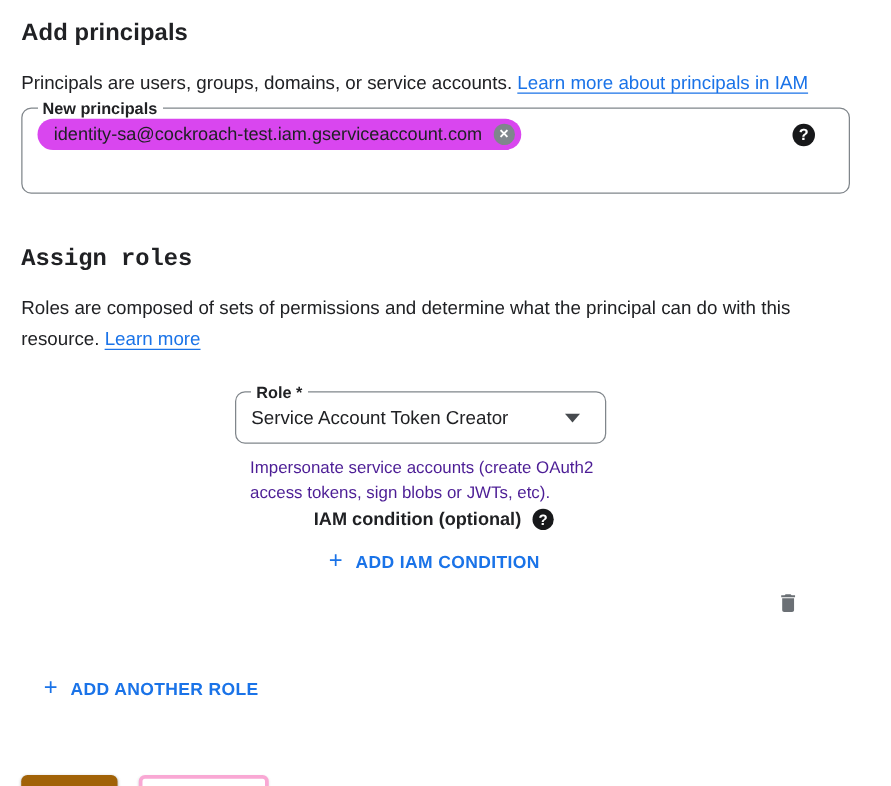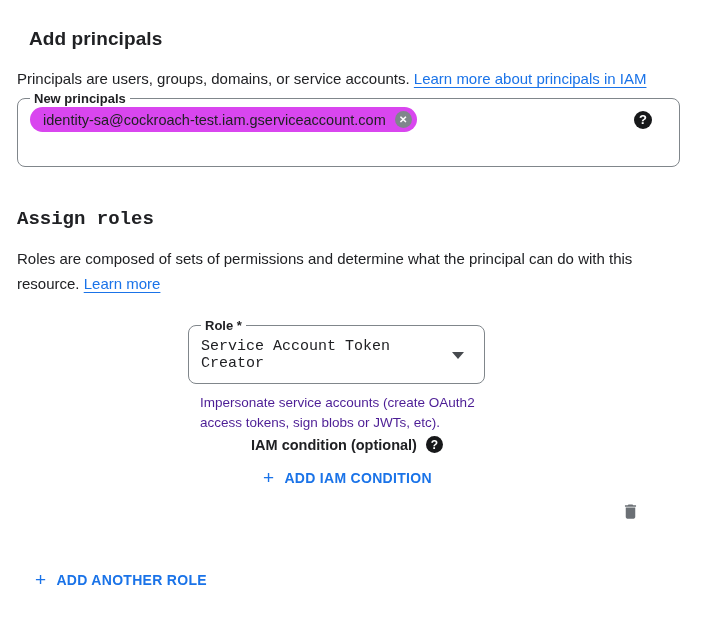--- a/index.html
+++ b/index.html
@@ -12,21 +12,21 @@
     color: #202124;
     overflow: hidden;
   }
   .container {
     padding: 16px 0 0 17px;
     width: 673px;
   }
   h1.section-title {
     font-size: 19px;
     font-weight: 700;
-    margin: 12px;
+    margin: 0;
     color: #202124;
     letter-spacing: 0.1px;
   }
   p.intro {
     font-size: 15px;
     line-height: 25px;
     margin: 16px 0 0 0;
     width: 650px;
     color: #202124;
   }
@@ -117,21 +117,20 @@
     flex-direction: column;
   }
   .role-col { width: 297px; flex: none; }
   .role-fieldset { width: 297px; }
   .role-value-row {
     display: flex;
     align-items: center;
     justify-content: space-between;
     padding: 5px 2px 11px 0;
     cursor: pointer;
-    font-family: Liberation Mono, monospace;
   }
   .role-value { font-size: 15px; color: #202124; }
   .dropdown-arrow {
     width: 0; height: 0;
     border-left: 6.5px solid transparent;
     border-right: 6.5px solid transparent;
     border-top: 7px solid #464a4e;
     margin-right: 6px;
   }
   .role-helper {

